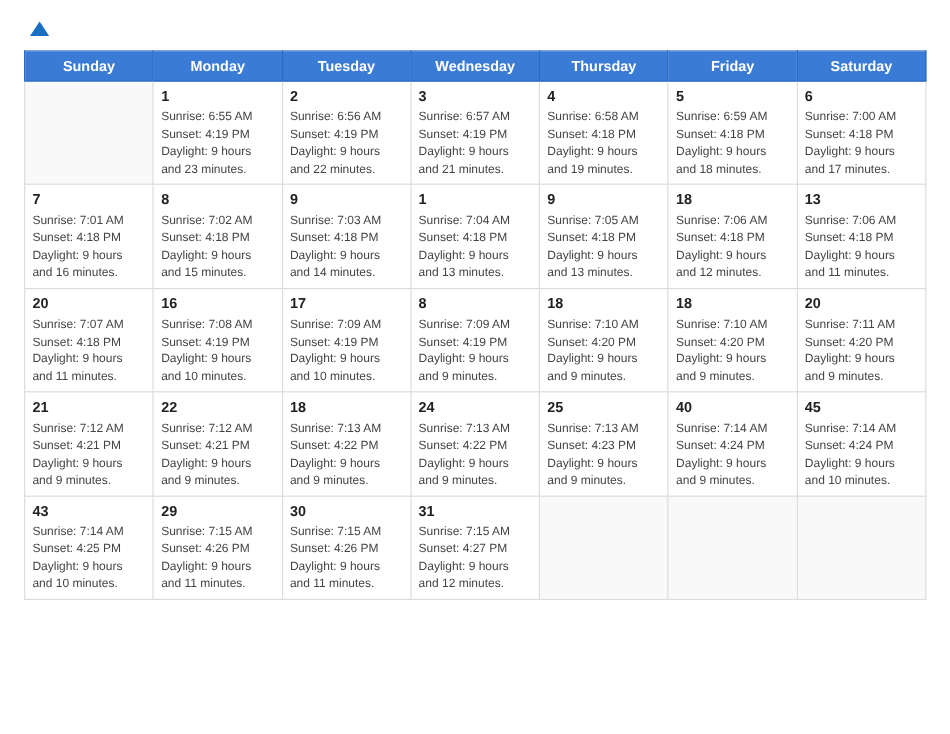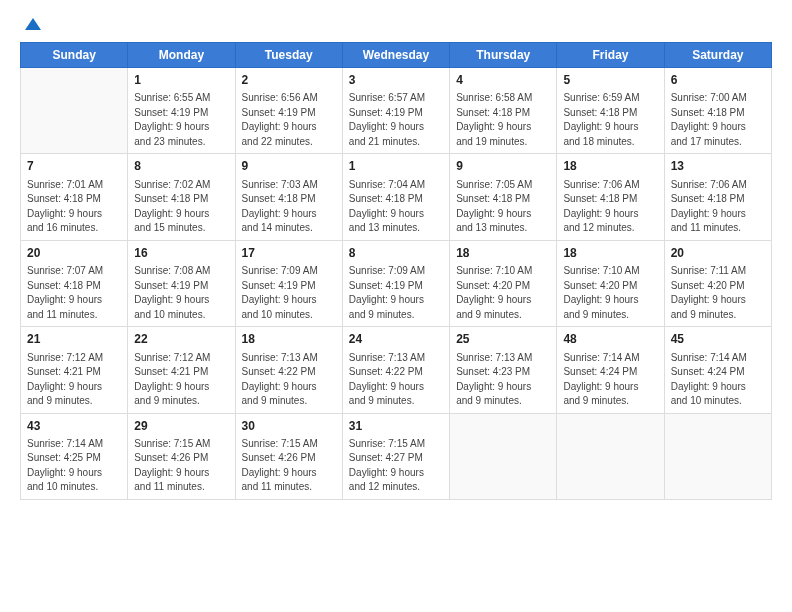--- a/index.html
+++ b/index.html
@@ -226,21 +226,21 @@
           </td>
           <td>
             <span class="day-number">24</span>
             <div class="day-info">Sunrise: 7:13 AM<br>Sunset: 4:22 PM<br>Daylight: 9 hours<br>and 9 minutes.</div>
           </td>
           <td>
             <span class="day-number">25</span>
             <div class="day-info">Sunrise: 7:13 AM<br>Sunset: 4:23 PM<br>Daylight: 9 hours<br>and 9 minutes.</div>
           </td>
           <td>
-            <span class="day-number">48</span>
+            <span class="day-number">40</span>
             <div class="day-info">Sunrise: 7:14 AM<br>Sunset: 4:24 PM<br>Daylight: 9 hours<br>and 9 minutes.</div>
           </td>
           <td>
             <span class="day-number">45</span>
             <div class="day-info">Sunrise: 7:14 AM<br>Sunset: 4:24 PM<br>Daylight: 9 hours<br>and 10 minutes.</div>
           </td>
         </tr>
         <tr>
           <td>
             <span class="day-number">43</span>

